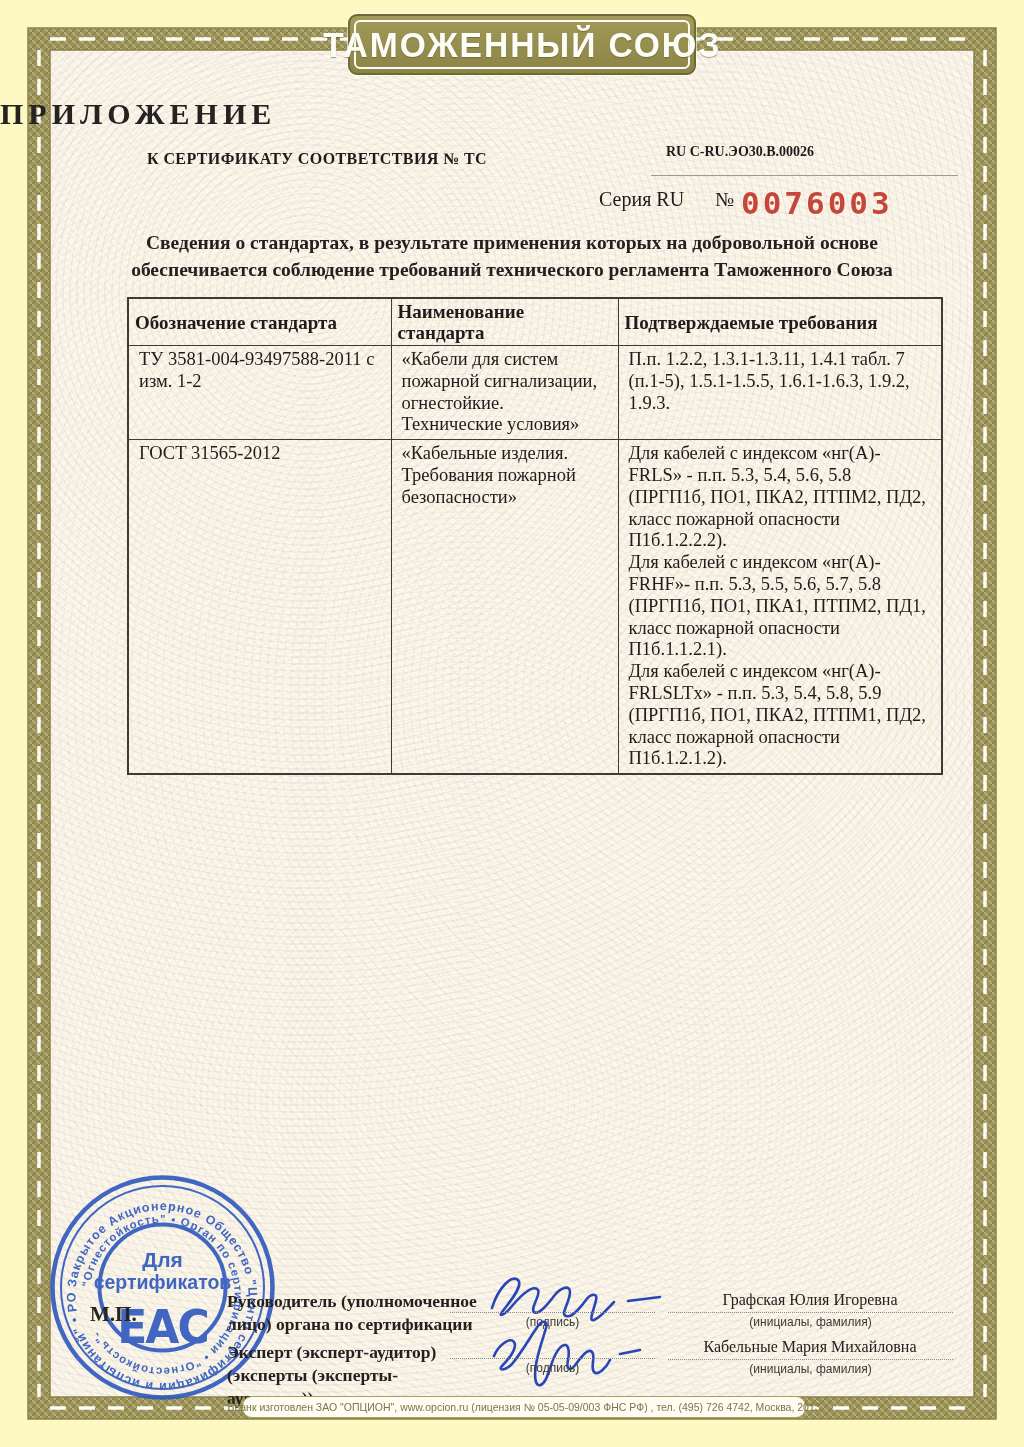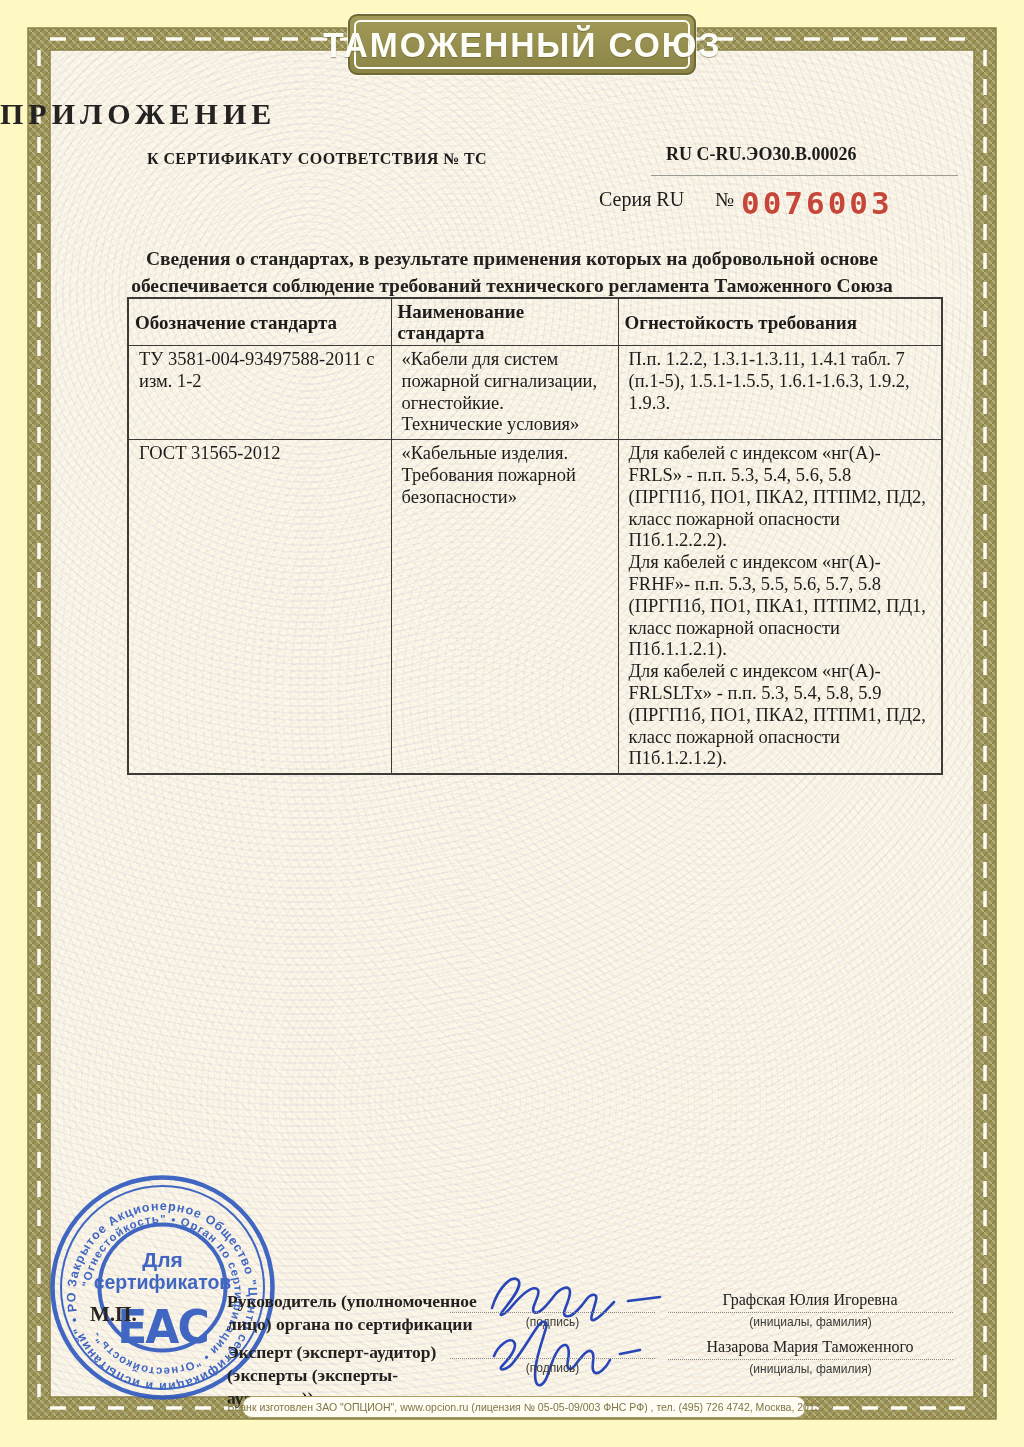--- a/index.html
+++ b/index.html
@@ -36,31 +36,31 @@
     font-family:"Liberation Sans", sans-serif; font-weight:bold;
     font-size:35px; color:#fdfdf8; letter-spacing:2px;
     transform:scaleX(.96); text-shadow:0 1px 1px rgba(90,84,40,.55);
     white-space:nowrap;
   }
   .doc-title{
     left:0; right:16px; top:97px; text-align:left;
     font-size:30px; font-weight:bold; letter-spacing:5px; color:#242321;
   }
   .cert-label{left:147px; top:150px; font-size:16px; font-weight:bold; letter-spacing:.4px;}
-  .cert-number{left:666px; top:144px; font-size:18px; font-weight:bold; white-space:nowrap;}
+  .cert-number{left:666px; top:144px; font-size:14px; font-weight:bold; white-space:nowrap;}
   .cert-underline{left:651px; top:149px; width:307px; height:26px; border-bottom:1.5px solid #9b9b93;}
   .series-label{left:599px; top:188px; font-size:20px;}
   .series-no{left:715px; top:188px; font-size:20px;}
   .series-number{
     left:741px; top:185px; font-family:"DejaVu Sans Mono", monospace;
     font-size:31px; font-weight:bold; letter-spacing:3px; color:#c6473a;
   }
   .intro{
     left:60px; right:60px; top:229px; text-align:center;
-    font-size:19.5px; font-weight:bold; line-height:27px; color:#22211f;margin-top:16px;
+    font-size:19.5px; font-weight:bold; line-height:27px; color:#22211f;
   }
   table.std{
     position:absolute; left:127px; top:297px; width:814px;
     border-collapse:collapse; table-layout:fixed;
   }
   table.std th, table.std td{
     border:1px solid #3c3b38; vertical-align:top;
     font-size:18.5px; line-height:21.8px; padding:3px 8px 3px 10px;
   }
   table.std{border:2px solid #3c3b38;}
@@ -129,21 +129,21 @@
   <table class="std">
     <colgroup>
       <col style="width:263px">
         <col style="width:227px">
         <col style="width:324px">
     </colgroup>
     <tbody>
         <tr>
       <th>Обозначение стандарта</th>
       <th>Наименование стандарта</th>
-      <th>Огнестойкость требования</th>
+      <th>Подтверждаемые требования</th>
     </tr>
     <tr style="height:88px">
       <td class="preline">ТУ 3581-004-93497588-2011 с изм. 1-2</td>
       <td class="preline">«Кабели для систем пожарной сигнализации, огнестойкие.
 Технические условия»</td>
       <td class="preline">П.п. 1.2.2, 1.3.1-1.3.11, 1.4.1 табл. 7 (п.1-5), 1.5.1-1.5.5, 1.6.1-1.6.3, 1.9.2, 1.9.3.</td>
     </tr>
     <tr style="height:328px">
       <td class="preline">ГОСТ 31565-2012</td>
       <td class="preline">«Кабельные изделия. Требования пожарной безопасности»</td>
@@ -189,19 +189,19 @@
   <div class="abs caption" style="left:668px; top:1315px; width:285px;">(инициалы, фамилия)</div>
 
   <div class="abs role preline" style="left:227px; top:1341px;">Эксперт (эксперт-аудитор)
 (эксперты (эксперты-аудиторы))</div>
   <svg class="abs" style="left:488px; top:1314px;" width="165" height="80" viewBox="0 0 165 80">
     <path d="M6,42 C10,32 22,22 26,28 C30,34 20,46 14,52 C10,56 16,58 24,50 C34,38 44,20 50,12 C54,6 60,6 58,14 C54,28 44,54 48,68 C50,74 56,72 60,60 C64,48 68,36 74,32 C80,28 82,36 80,46 C78,56 82,58 88,50 C94,42 100,34 104,38 C108,42 102,54 106,58 C110,62 118,54 122,46" fill="none" stroke="#2846b8" stroke-width="2.6" stroke-linecap="round"></path>
     <path d="M132,40 L152,36" fill="none" stroke="#2846b8" stroke-width="2.6" stroke-linecap="round"></path>
   </svg>
   <div class="abs sig-line" style="left:450px; top:1358px; width:205px;"></div>
   <div class="abs caption" style="left:450px; top:1361px; width:205px;">(подпись)</div>
-  <div class="abs sig-name" style="left:660px; top:1338px; width:300px;">Назарова Мария Таможенного</div>
+  <div class="abs sig-name" style="left:660px; top:1338px; width:300px;">Кабельные Мария Михайловна</div>
   <div class="abs sig-line" style="left:668px; top:1359px; width:285px;"></div>
   <div class="abs caption" style="left:668px; top:1362px; width:285px;">(инициалы, фамилия)</div>
 
   <div class="abs footer-pill">Бланк изготовлен ЗАО "ОПЦИОН", www.opcion.ru (лицензия № 05-05-09/003 ФНС РФ) , тел. (495) 726 4742, Москва, 2013</div>
 
 </div>
 
 </body></html>

